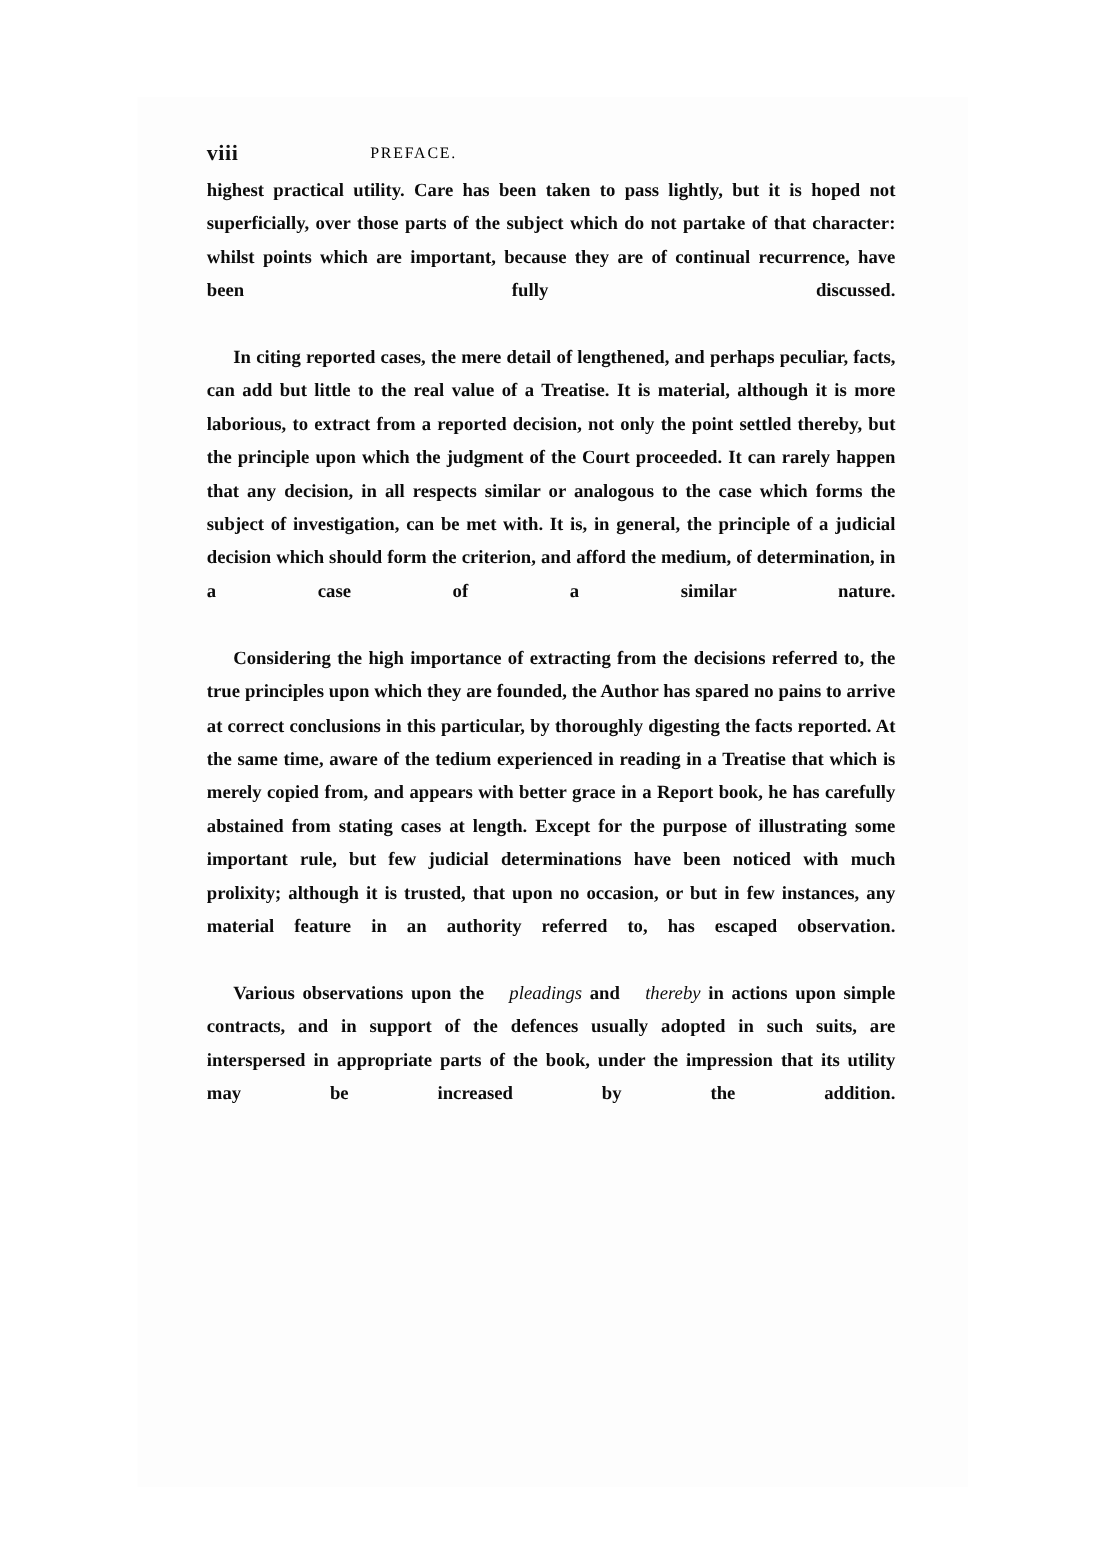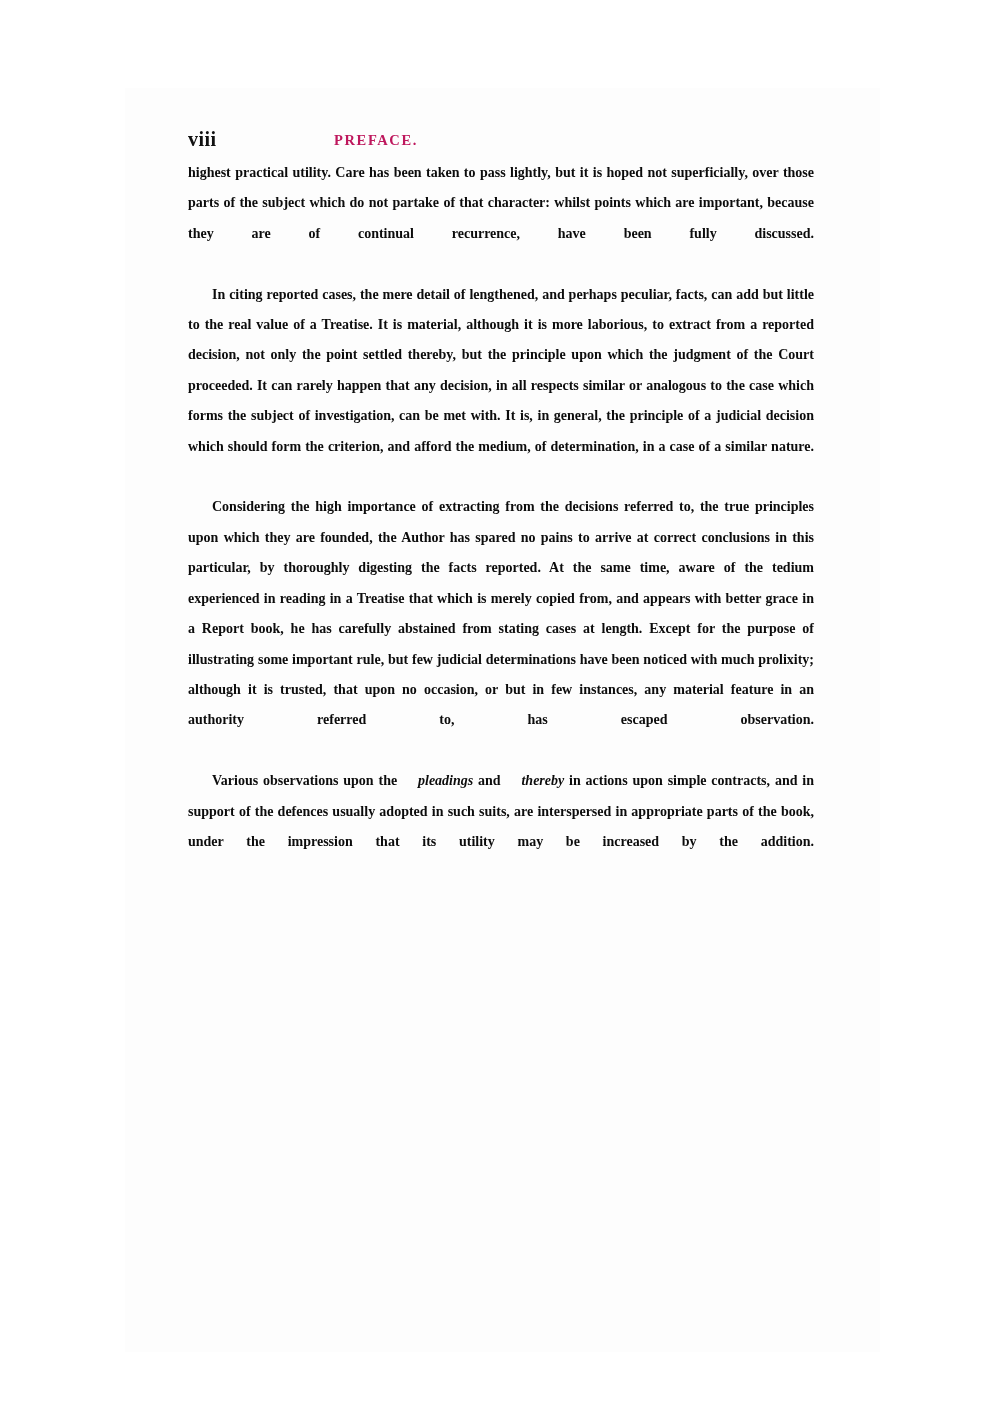--- a/index.html
+++ b/index.html
@@ -48,51 +48,51 @@
     line-height: 26px;
     color: #111;
   }
   .head-title {
     position: absolute;
     left: 0;
     top: 2px;
     width: 624px;
     text-align: center;
     font-size: 14.5px;
-    font-weight: 700;
+    font-weight: 400;
     letter-spacing: 1.6px;
     line-height: 24px;
-    color: #be185d;
+    color: #000000;
     
     transform: translateX(-124px);
   }
   #body-text {
     position: absolute;
     left: 188px;
     top: 158px;
     width: 626px;
   }
   p.para {
     margin: 0;
-    font-size: 14px;
+    font-size: 17px;
     line-height: 30.4px;
     text-align: justify;
     text-justify: inter-word;
     word-spacing: 0.2px;
     font-weight: 600;
     color: #0c0c0c;
     hyphens: none;
     -webkit-hyphens: none;
   }
   p.para.indent {
     text-indent: 24px;
   }
   p.para i, p.para em {
     font-style: italic;
-    font-weight: 700;
+    font-weight: 400;
     margin-left: 16px;
   }
   
   p.para::after {
     content: "";
     display: inline-block;
     width: 100%;
   }
 </style>
 </head>

